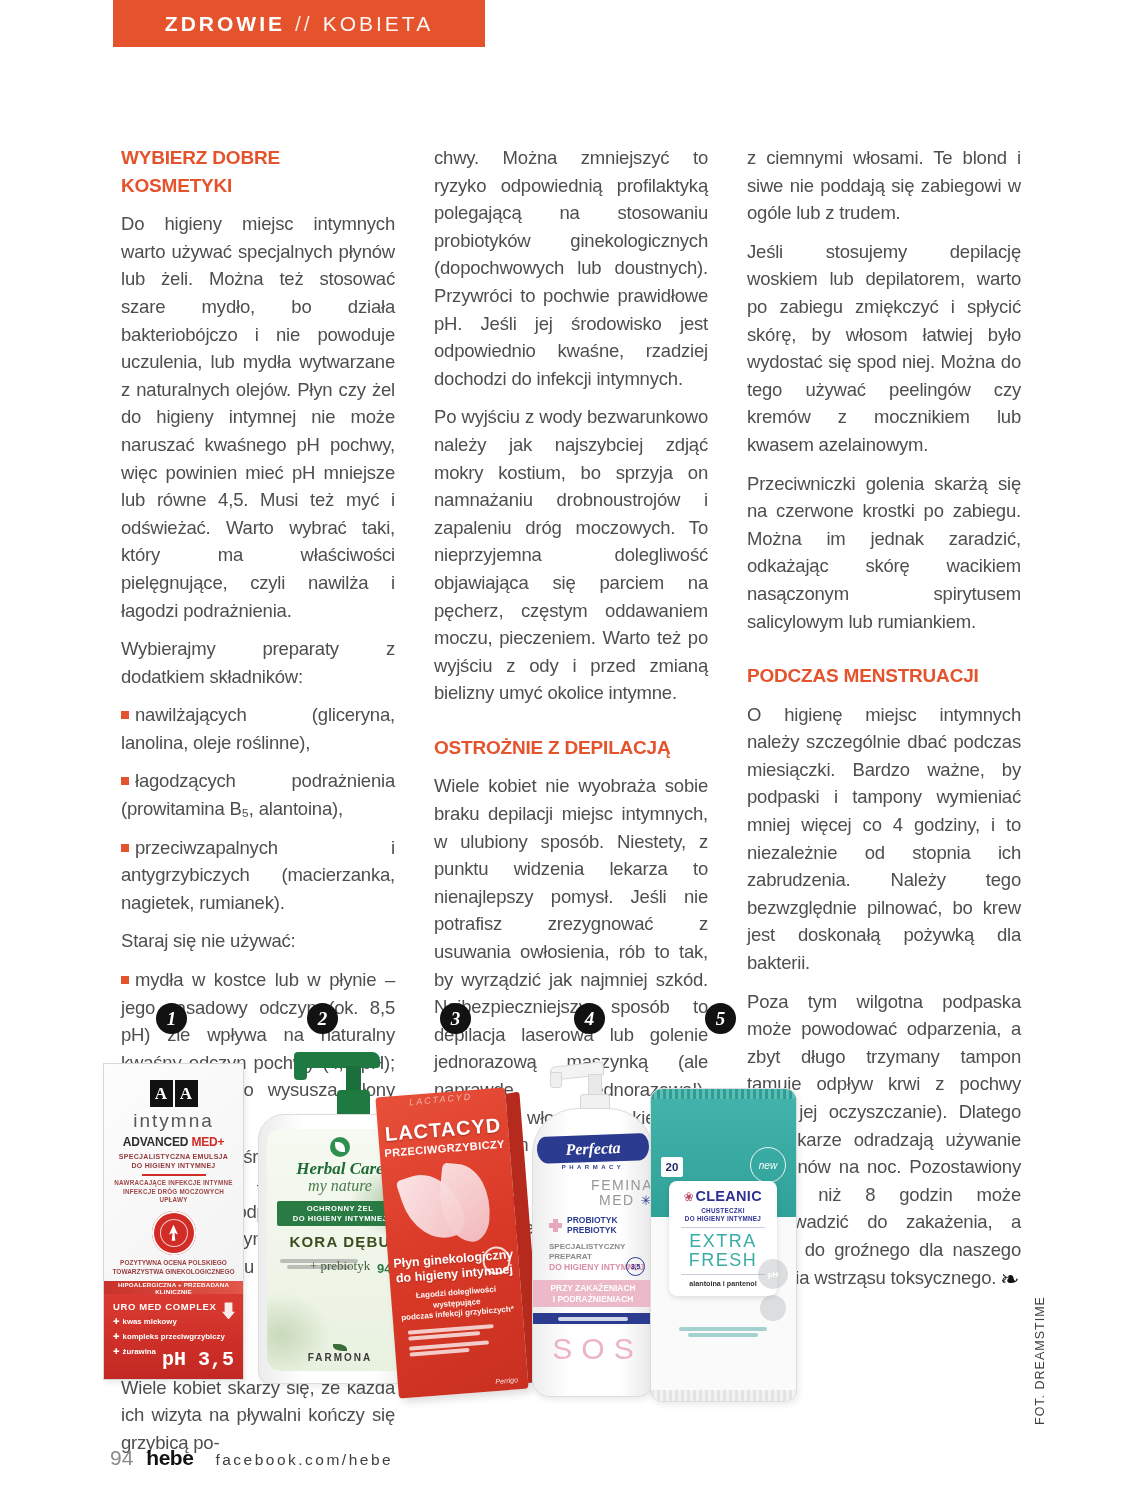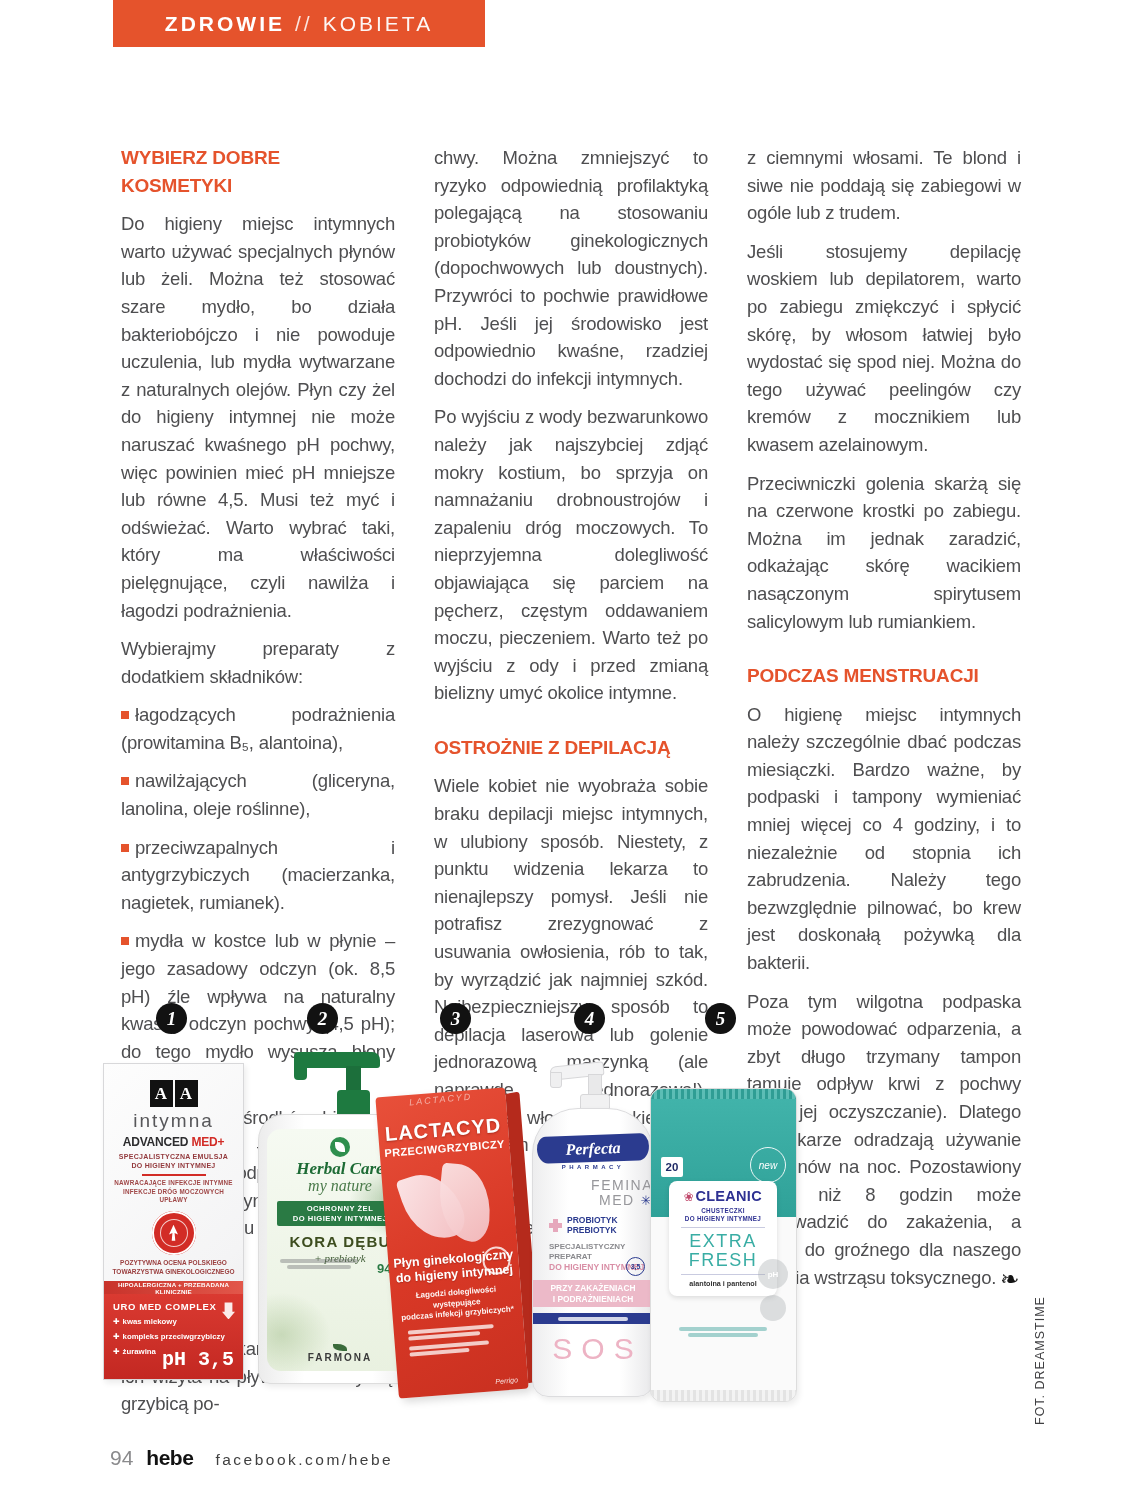--- a/index.html
+++ b/index.html
@@ -110,21 +110,21 @@
       linear-gradient(180deg,#f6faf2,#e9f1e0);
     text-align:center;overflow:hidden;
   }
   .leafdot{width:20px;height:20px;border-radius:50%;background:#2f8f4e;margin:8px auto 2px;position:relative;}
   .leafdot::after{content:"";position:absolute;left:5px;top:5px;width:10px;height:10px;background:#fff;border-radius:0 70% 0 70%;}
   .p2 .brand{font-family:"Liberation Serif","DejaVu Serif",serif;font-weight:bold;font-style:italic;font-size:17px;color:#1d6b35;}
   .p2 .sub{font-family:"Liberation Serif","DejaVu Serif",serif;font-style:italic;font-size:16px;color:#4a7a4a;margin-top:-2px;}
   .p2 .band{background:#2A7A44;color:#fff;font-size:7.6px;font-weight:bold;letter-spacing:.5px;
     line-height:9.5px;padding:3px 2px;margin:6px 10px 0;border-radius:2px;}
   .p2 .kora{font-size:15px;font-weight:bold;color:#3d4d1f;letter-spacing:1.2px;margin-top:7px;}
-  .p2 .preb{font-family:"Liberation Serif","DejaVu Serif",serif;font-style:italic;font-size:11px;color:#44603a;margin-top:2px;}
+  .p2 .preb{font-family:"Liberation Serif","DejaVu Serif",serif;font-size:13px;color:#44603a;margin-top:8px;}
   .p2 .pct{position:absolute;right:10px;top:132px;font-size:13px;color:#2A7A44;font-weight:bold;}
   .p2 .tiny{position:absolute;left:12px;top:128px;width:80px;}
   .p2 .maker{position:absolute;bottom:8px;left:0;right:0;font-size:10px;letter-spacing:2px;color:#3a3a3a;font-weight:bold;}
   .p2 .maker::before{content:"";display:block;width:14px;height:7px;margin:0 auto 1px;background:#3a6b3a;border-radius:0 70% 0 70%;}
 
   
   .p3{
     position:absolute;left:387px;top:92px;width:130px;height:302px;transform:rotate(-4.5deg);
     background:linear-gradient(155deg,#E8503A 0%,#D83826 55%,#C93020 100%);
     border-radius:4px;box-shadow:4px 4px 8px rgba(0,0,0,.15);
@@ -230,23 +230,24 @@
     <span class="sep">//</span>
     <span class="light">KOBIETA</span>
   </div>
 
   <div class="cols">
 
     <div class="col">
       <p class="h">WYBIERZ DOBRE KOSMETYKI</p>
       <p>Do higieny miejsc intymnych warto używać specjalnych płynów lub żeli. Można też stosować szare mydło, bo działa bakteriobójczo i nie powoduje uczulenia, lub mydła wytwarzane z naturalnych olejów. Płyn czy żel do higieny intymnej nie może naruszać kwaśnego pH pochwy, więc powinien mieć pH mniejsze lub równe 4,5. Musi też myć i odświeżać. Warto wybrać taki, który ma właściwości pielęgnujące, czyli nawilża i łagodzi podrażnienia.</p>
       <p>Wybierajmy preparaty z dodatkiem składników:</p>
+      <p class="bullet"><span class="sq"></span><span>nawilżających (gliceryna, lanolina, oleje roślinne),</span></p>
       <p class="bullet"><span class="sq"></span><span>łagodzących podrażnienia (prowitamina B₅, alantoina),</span></p>
-      <p class="bullet"><span class="sq"></span><span>nawilżających (gliceryna, lanolina, oleje roślinne),</span></p>
       <p class="bullet"><span class="sq"></span><span>przeciwzapalnych i antygrzybiczych (macierzanka, nagietek, rumianek).</span></p>
+      <p>Staraj się nie używać:</p>
       <p class="bullet"><span class="sq"></span><span>mydła w kostce lub w płynie – jego zasadowy odczyn (ok. 8,5 pH) źle wpływa na naturalny kwaśny odczyn pochwy (4,5 pH); do tego mydło wysusza błony śluzowe;</span></p>
       <p class="bullet"><span class="sq"></span><span>pachnących środków higieny i kosmetyków – zapachowe wkładki, podpaski, papier toaletowy i płyny do kąpieli o silnym zapachu używane stale, mogą uczulać.</span></p>
       <p class="h gap">NA BASENIE</p>
       <p>Wiele kobiet skarży się, że każda ich wizyta na pływalni kończy się grzybicą po-</p>
     </div>
 
     <div class="col">
       <p>chwy. Można zmniejszyć to ryzyko odpowiednią profilaktyką polegającą na stosowaniu probiotyków ginekologicznych (dopochwowych lub doustnych). Przywróci to pochwie prawidłowe pH. Jeśli jej środowisko jest odpowiednio kwaśne, rzadziej dochodzi do infekcji intymnych.</p>
       <p>Po wyjściu z wody bezwarunkowo należy jak najszybciej zdjąć mokry kostium, bo sprzyja on namnażaniu drobnoustrojów i zapaleniu dróg moczowych. To nieprzyjemna dolegliwość objawiająca się parciem na pęcherz, częstym oddawaniem moczu, pieczeniem. Warto też po wyjściu z ody i przed zmianą bielizny umyć okolice intymne.</p>
       <p class="h gap">OSTROŻNIE Z DEPILACJĄ</p>

